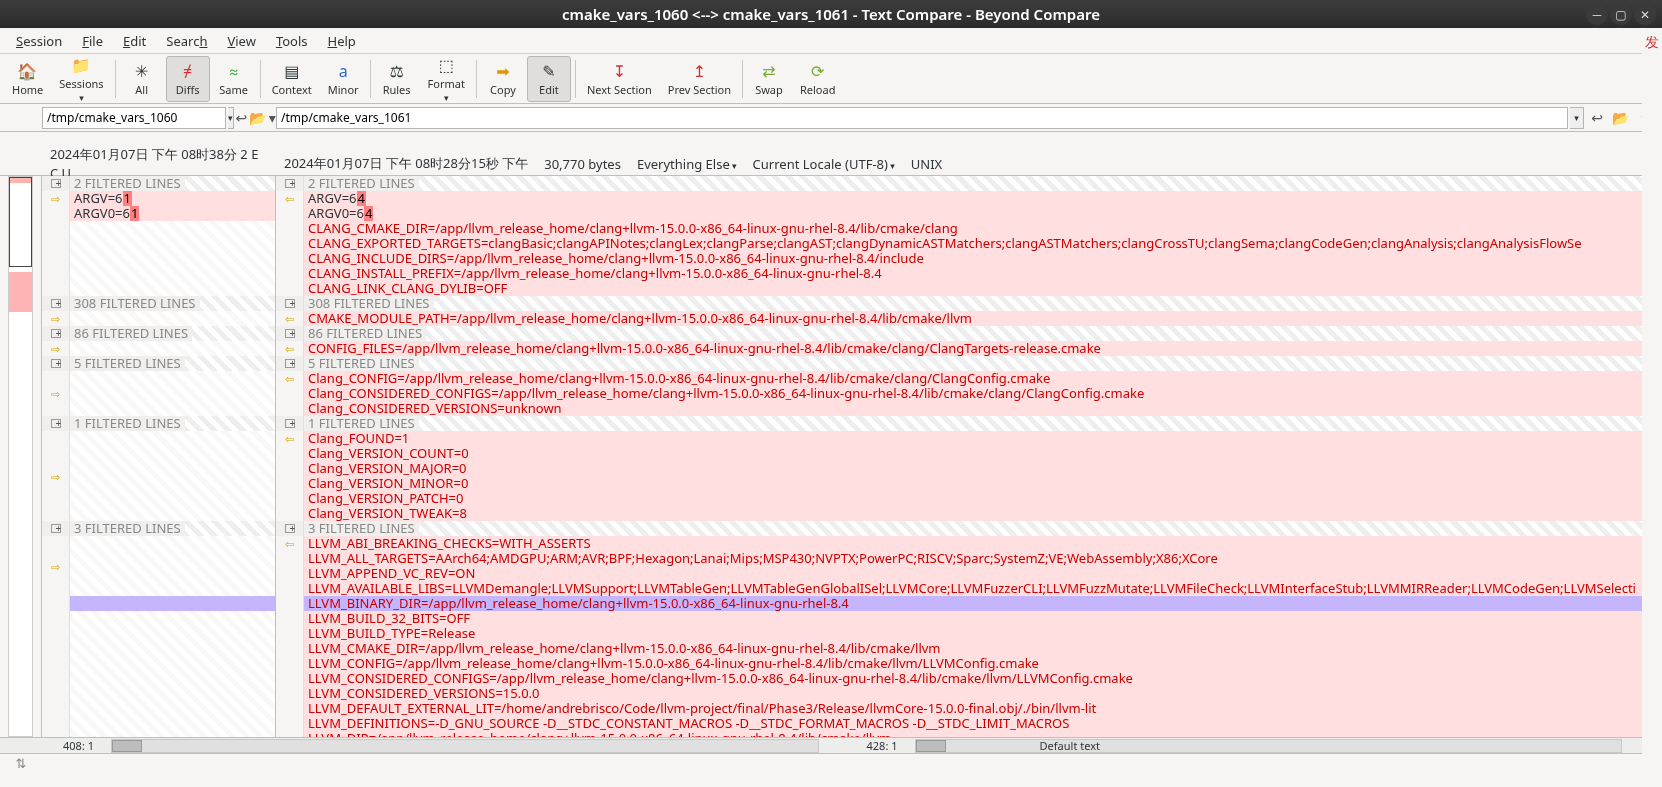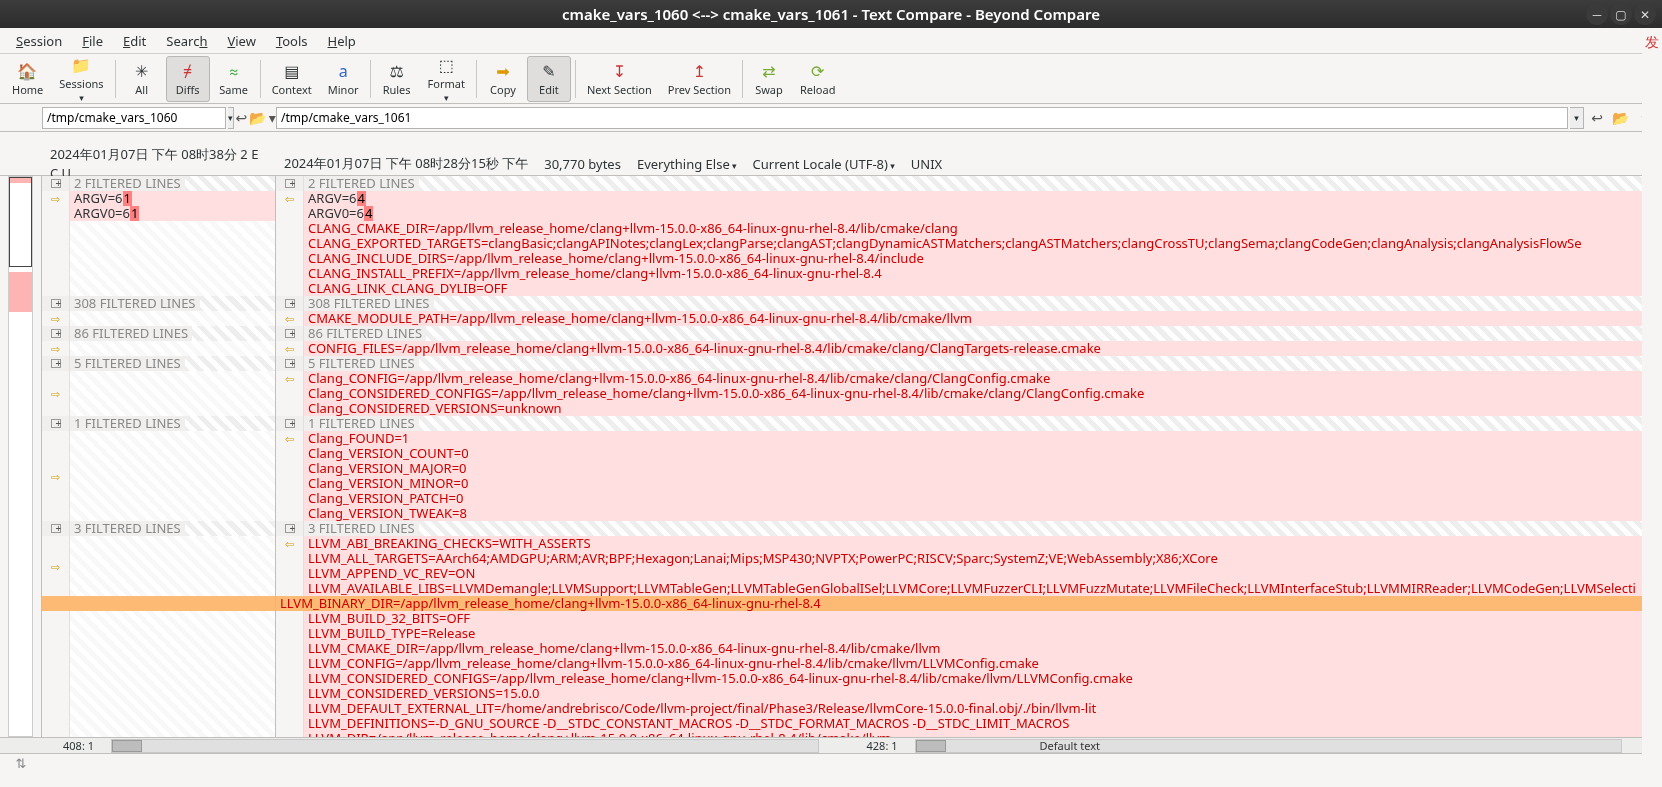--- a/index.html
+++ b/index.html
@@ -38,21 +38,21 @@
 .pane { display:flex; flex-direction:column; border-right:1px solid #c0bfbc; }
 .pane.left { width:234px; }
 .pane.right { flex:1; }
 .content { flex:1; background:#fff; overflow:hidden; position:relative; font-family:"DejaVu Sans Mono",monospace; font-size:12px; }
 .line { display:flex; min-height:15px; line-height:15px; white-space:pre; }
 .gut { width:28px; flex-shrink:0; display:flex; align-items:center; justify-content:center; background:#f6f5f4; border-right:1px solid #e0e0e0; }
 .gut .ar { color:#d4a000; font-size:11px; }
 .gut .exp { color:#555; font-size:10px; border:1px solid #999; width:9px; height:9px; line-height:7px; text-align:center;}
 .txt { padding-left:4px; flex:1; overflow:hidden; }
 .bgdiff { background:#ffdfdf; }
-.bghi { background:#fdba74;flex-direction:column; }
+.bghi { background:#c4b5fd; }
 .txtred { color:#cc0000; }
 .txtblk { color:#2e3436; }
 .filt { background:#f0efed; color:#888; font-size:10px; text-align:center; position:relative; height:14px; overflow:hidden;}
 .filt::before{content:""; position:absolute; inset:0; background:repeating-linear-gradient(45deg,#eee,#eee 5px,#fff 5px,#fff 10px); z-index:0;}
 .filt span{position:relative; z-index:1; background:#f0efed; padding:0 4px;}
 .hatched{ background:repeating-linear-gradient(45deg,#f8f8f8,#f8f8f8 5px,#fff 5px,#fff 10px);}
 .hscroll { height:16px; background:#ededec; border-top:1px solid #c0bfbc; display:flex; align-items:center;padding-left:13px; }
 .hscroll .pn{ width:52px; padding-left:8px; font-size:11px;}
 .hscroll .track{ flex:1; height:14px; background:#e0e0e0; border:1px solid #c8c8c8; position:relative; margin:0 40px 0 4px;}
 .hscroll .thumb2{ position:absolute; left:0; top:0; bottom:0; width:30px; background:#bdbdbd; border:1px solid #999;}

